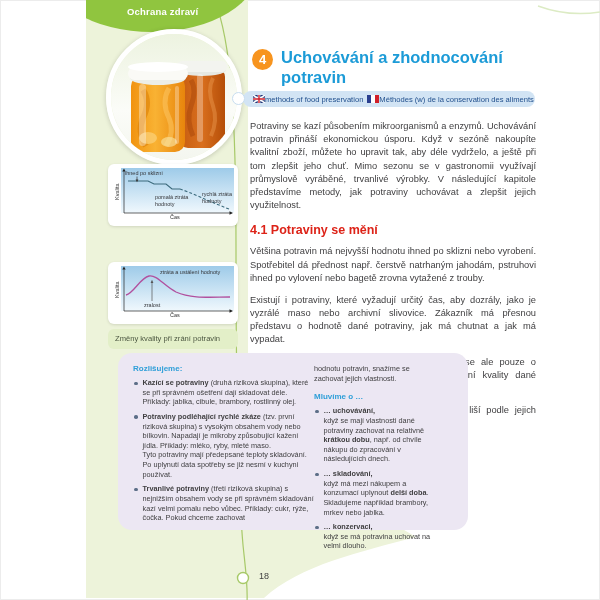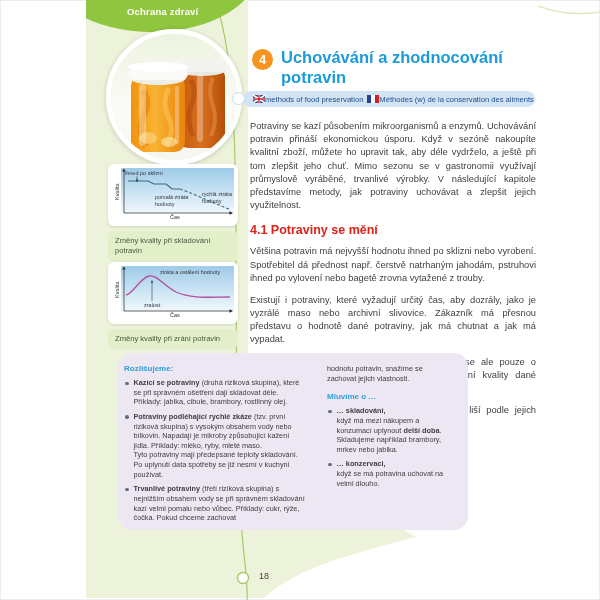--- a/index.html
+++ b/index.html
@@ -42,21 +42,21 @@
   .plot{position:absolute;left:4px;top:4px;width:122px;height:54px;}
   .plot-label{position:absolute;font-size:5.5px;line-height:1.25;color:#35363a;}
   .axis-y{position:absolute;left:2px;top:32px;transform:rotate(-90deg);transform-origin:left top;
           font-size:5.5px;color:#333;white-space:nowrap;}
   .axis-x{position:absolute;left:58px;top:46px;font-size:5.5px;color:#333;}
   .chart-caption{position:absolute;left:108px;width:130px;background:#e3efc8;border-radius:6px;
                  padding:5px 7px;box-sizing:border-box;font-size:7.6px;line-height:1.35;color:#4c5741;z-index:1;}
 
   
   .info-box{position:absolute;left:118px;top:353px;width:350px;height:177px;background:#ece7f3;border-radius:14px;
-            padding:11px 15px;box-sizing:border-box;display:flex;gap:22px;z-index:1;justify-content:flex-end;}
+            padding:11px 15px;box-sizing:border-box;display:flex;gap:0;z-index:1;}
   .col-left{width:181px;flex:none;}
   .col-right{width:126px;flex:none;}
   .box-heading{font-size:8px;font-weight:bold;color:#2f9fd8;margin:0 0 5px 0;}
   .box-item{display:flex;margin:0 0 5px 0;}
   .bullet{flex:none;width:3.5px;height:3.5px;border-radius:50%;background:#5c6e87;margin:3.5px 5px 0 1px;}
   .item-text{font-size:7.3px;line-height:1.32;color:#414042;}
   .item-text b.lead-inline{font-weight:bold;}
   .item-text b.lead-block{display:block;font-weight:bold;}
   .cont{font-size:7.3px;line-height:1.32;color:#414042;margin:0 0 9px 0;}
 
@@ -177,21 +177,20 @@
         <line x1="25" y1="8.5" x2="25" y2="12" stroke="#333" stroke-width="0.7"></line>
         <polygon points="23.6,11.5 26.4,11.5 25,14.2" fill="#333"></polygon>
       </svg>
       <div class="plot-label" style="left:13px;top:2px;white-space:nowrap">ihned po sklizni</div>
       <div class="plot-label" style="left:43px;top:26px;width:40px">pomalá ztráta hodnoty</div>
       <div class="plot-label" style="left:90px;top:23px;width:34px">rychlá ztráta hodnoty</div>
       <div class="axis-y">Kvalita</div>
       <div class="axis-x">Čas</div>
     </div>
   </div>
-  <div class="chart-caption" style="top:231px">Změny kvality při skladování potravin</div>
 
   <div class="chart-card" style="top:262px">
     <div class="plot">
       <svg width="122" height="54" viewBox="0 0 122 54">
         <defs>
           <linearGradient id="sky2" x1="0" y1="0" x2="0" y2="1">
             <stop offset="0" stop-color="#9ecbe9"></stop>
               <stop offset="1" stop-color="#f0f8fd"></stop>
           </linearGradient>
         </defs>
@@ -235,20 +234,26 @@
         <div class="item-text">
           <b class="lead-inline">Trvanlivé potraviny</b><span> (třetí riziková skupina) s nejnižším obsahem vody se při správném skladování kazí velmi pomalu nebo vůbec. Příklady: cukr, rýže, čočka. Pokud chceme zachovat</span>
         </div>
       </div>
     </div>
 
     <div class="col-right">
       <div class="cont">hodnotu potravin, snažíme se zachovat jejich vlastnosti.</div>
       <div class="box-heading">Mluvíme o …</div>
 
+      <div class="box-item">
+        <span class="bullet"></span>
+        <div class="item-text">
+          <b class="lead-block">… uchovávání,</b><span>když se mají vlastnosti dané potraviny zachovat na relativně </span><b>krátkou dobu</b><span>, např. od chvíle nákupu do zpracování v následujících dnech.</span>
+        </div>
+      </div>
 
       <div class="box-item">
         <span class="bullet"></span>
         <div class="item-text">
           <b class="lead-block">… skladování,</b><span>když má mezi nákupem a konzumací uplynout </span><b>delší doba</b><span>. Skladujeme například brambory, mrkev nebo jablka.</span>
         </div>
       </div>
 
       <div class="box-item">
         <span class="bullet"></span>

